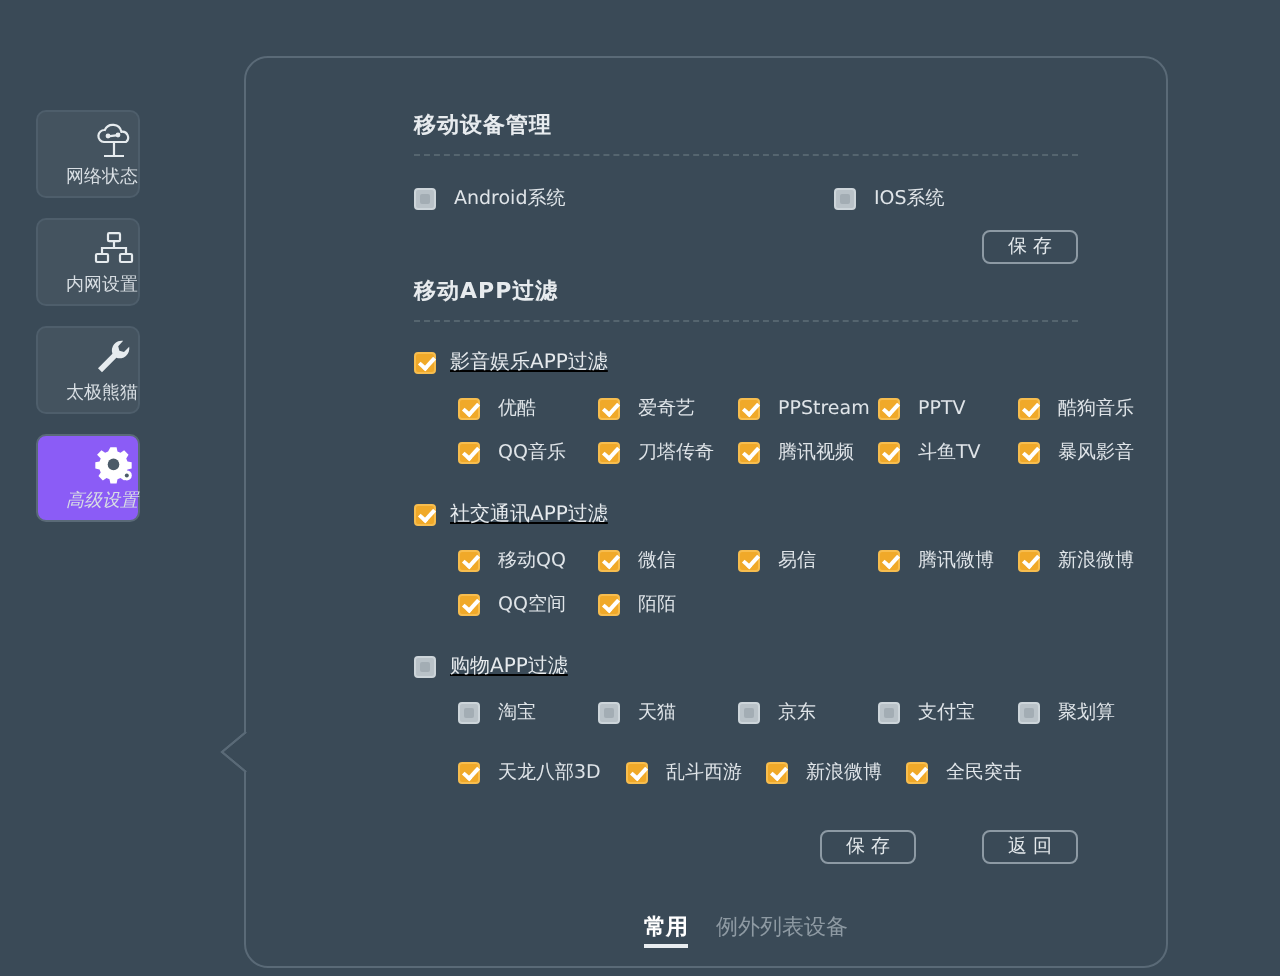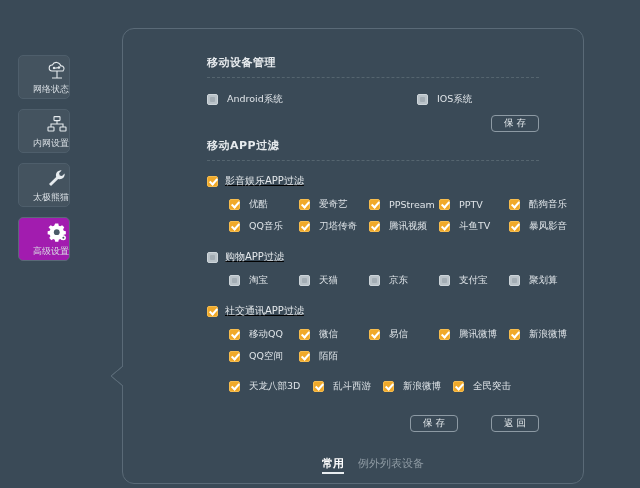--- a/index.html
+++ b/index.html
@@ -16,21 +16,21 @@
   .nav-item{
     width:52px; height:44px; margin-bottom:10px;
     background:#44535f;
     border:1px solid #4e5e6b;
     border-radius:5px;
     display:flex; flex-direction:column;
     align-items:flex-end; justify-content:center;
     gap:3px;
     cursor:pointer;
   }
-  .nav-item.active{ background:#a21caf; border-color:#5a6a77; }
+  .nav-item.active{ background:#8b5cf6; border-color:#5a6a77;font-style:italic; }
   .nav-ico{ width:24px; height:22px; display:block; }
   .nav-ico svg{ display:block; }
   .nav-lbl{
     font-size:9px; color:#d8dee3; line-height:1;
     letter-spacing:0px; white-space:nowrap;
   }
 
   
   #callout{
     position:absolute; left:110px; top:366px;
@@ -246,20 +246,59 @@
             </div>
           <div class="app">
               <span class="cb on"></span>
               <span class="cb-lbl">暴风影音</span>
             </div>
         </div>
       </div>
 
       <div style="margin-top:17px;">
         <div class="grp">
+          <span class="cb on"></span>
+          <span class="cb-lbl">社交通讯APP过滤</span>
+        </div>
+        <div class="apps" style="margin-top:10px;padding-left:22px;">
+          <div class="app">
+              <span class="cb on"></span>
+              <span class="cb-lbl">移动QQ</span>
+            </div>
+          <div class="app">
+              <span class="cb on"></span>
+              <span class="cb-lbl">微信</span>
+            </div>
+          <div class="app">
+              <span class="cb on"></span>
+              <span class="cb-lbl">易信</span>
+            </div>
+          <div class="app">
+              <span class="cb on"></span>
+              <span class="cb-lbl">腾讯微博</span>
+            </div>
+          <div class="app">
+              <span class="cb on"></span>
+              <span class="cb-lbl">新浪微博</span>
+            </div>
+        </div>
+        <div class="apps" style="margin-top:9px;padding-left:22px;">
+          <div class="app">
+              <span class="cb on"></span>
+              <span class="cb-lbl">QQ空间</span>
+            </div>
+          <div class="app">
+              <span class="cb on"></span>
+              <span class="cb-lbl">陌陌</span>
+            </div>
+        </div>
+      </div>
+
+      <div style="margin-top:17px;">
+        <div class="grp">
           <span class="cb off"></span>
           <span class="cb-lbl">购物APP过滤</span>
         </div>
         <div class="apps" style="margin-top:10px;padding-left:22px;">
           <div class="app">
               <span class="cb off"></span>
               <span class="cb-lbl">淘宝</span>
             </div>
           <div class="app">
               <span class="cb off"></span>
@@ -269,59 +308,20 @@
               <span class="cb off"></span>
               <span class="cb-lbl">京东</span>
             </div>
           <div class="app">
               <span class="cb off"></span>
               <span class="cb-lbl">支付宝</span>
             </div>
           <div class="app">
               <span class="cb off"></span>
               <span class="cb-lbl">聚划算</span>
-            </div>
-        </div>
-      </div>
-
-      <div style="margin-top:17px;">
-        <div class="grp">
-          <span class="cb on"></span>
-          <span class="cb-lbl">社交通讯APP过滤</span>
-        </div>
-        <div class="apps" style="margin-top:10px;padding-left:22px;">
-          <div class="app">
-              <span class="cb on"></span>
-              <span class="cb-lbl">移动QQ</span>
-            </div>
-          <div class="app">
-              <span class="cb on"></span>
-              <span class="cb-lbl">微信</span>
-            </div>
-          <div class="app">
-              <span class="cb on"></span>
-              <span class="cb-lbl">易信</span>
-            </div>
-          <div class="app">
-              <span class="cb on"></span>
-              <span class="cb-lbl">腾讯微博</span>
-            </div>
-          <div class="app">
-              <span class="cb on"></span>
-              <span class="cb-lbl">新浪微博</span>
-            </div>
-        </div>
-        <div class="apps" style="margin-top:9px;padding-left:22px;">
-          <div class="app">
-              <span class="cb on"></span>
-              <span class="cb-lbl">QQ空间</span>
-            </div>
-          <div class="app">
-              <span class="cb on"></span>
-              <span class="cb-lbl">陌陌</span>
             </div>
         </div>
       </div>
 
       <div style="margin-top:17px;">
         <div class="apps" style="margin-top:10px;padding-left:22px;">
           <div class="app wide">
               <span class="cb on"></span>
               <span class="cb-lbl">天龙八部3D</span>
             </div>

